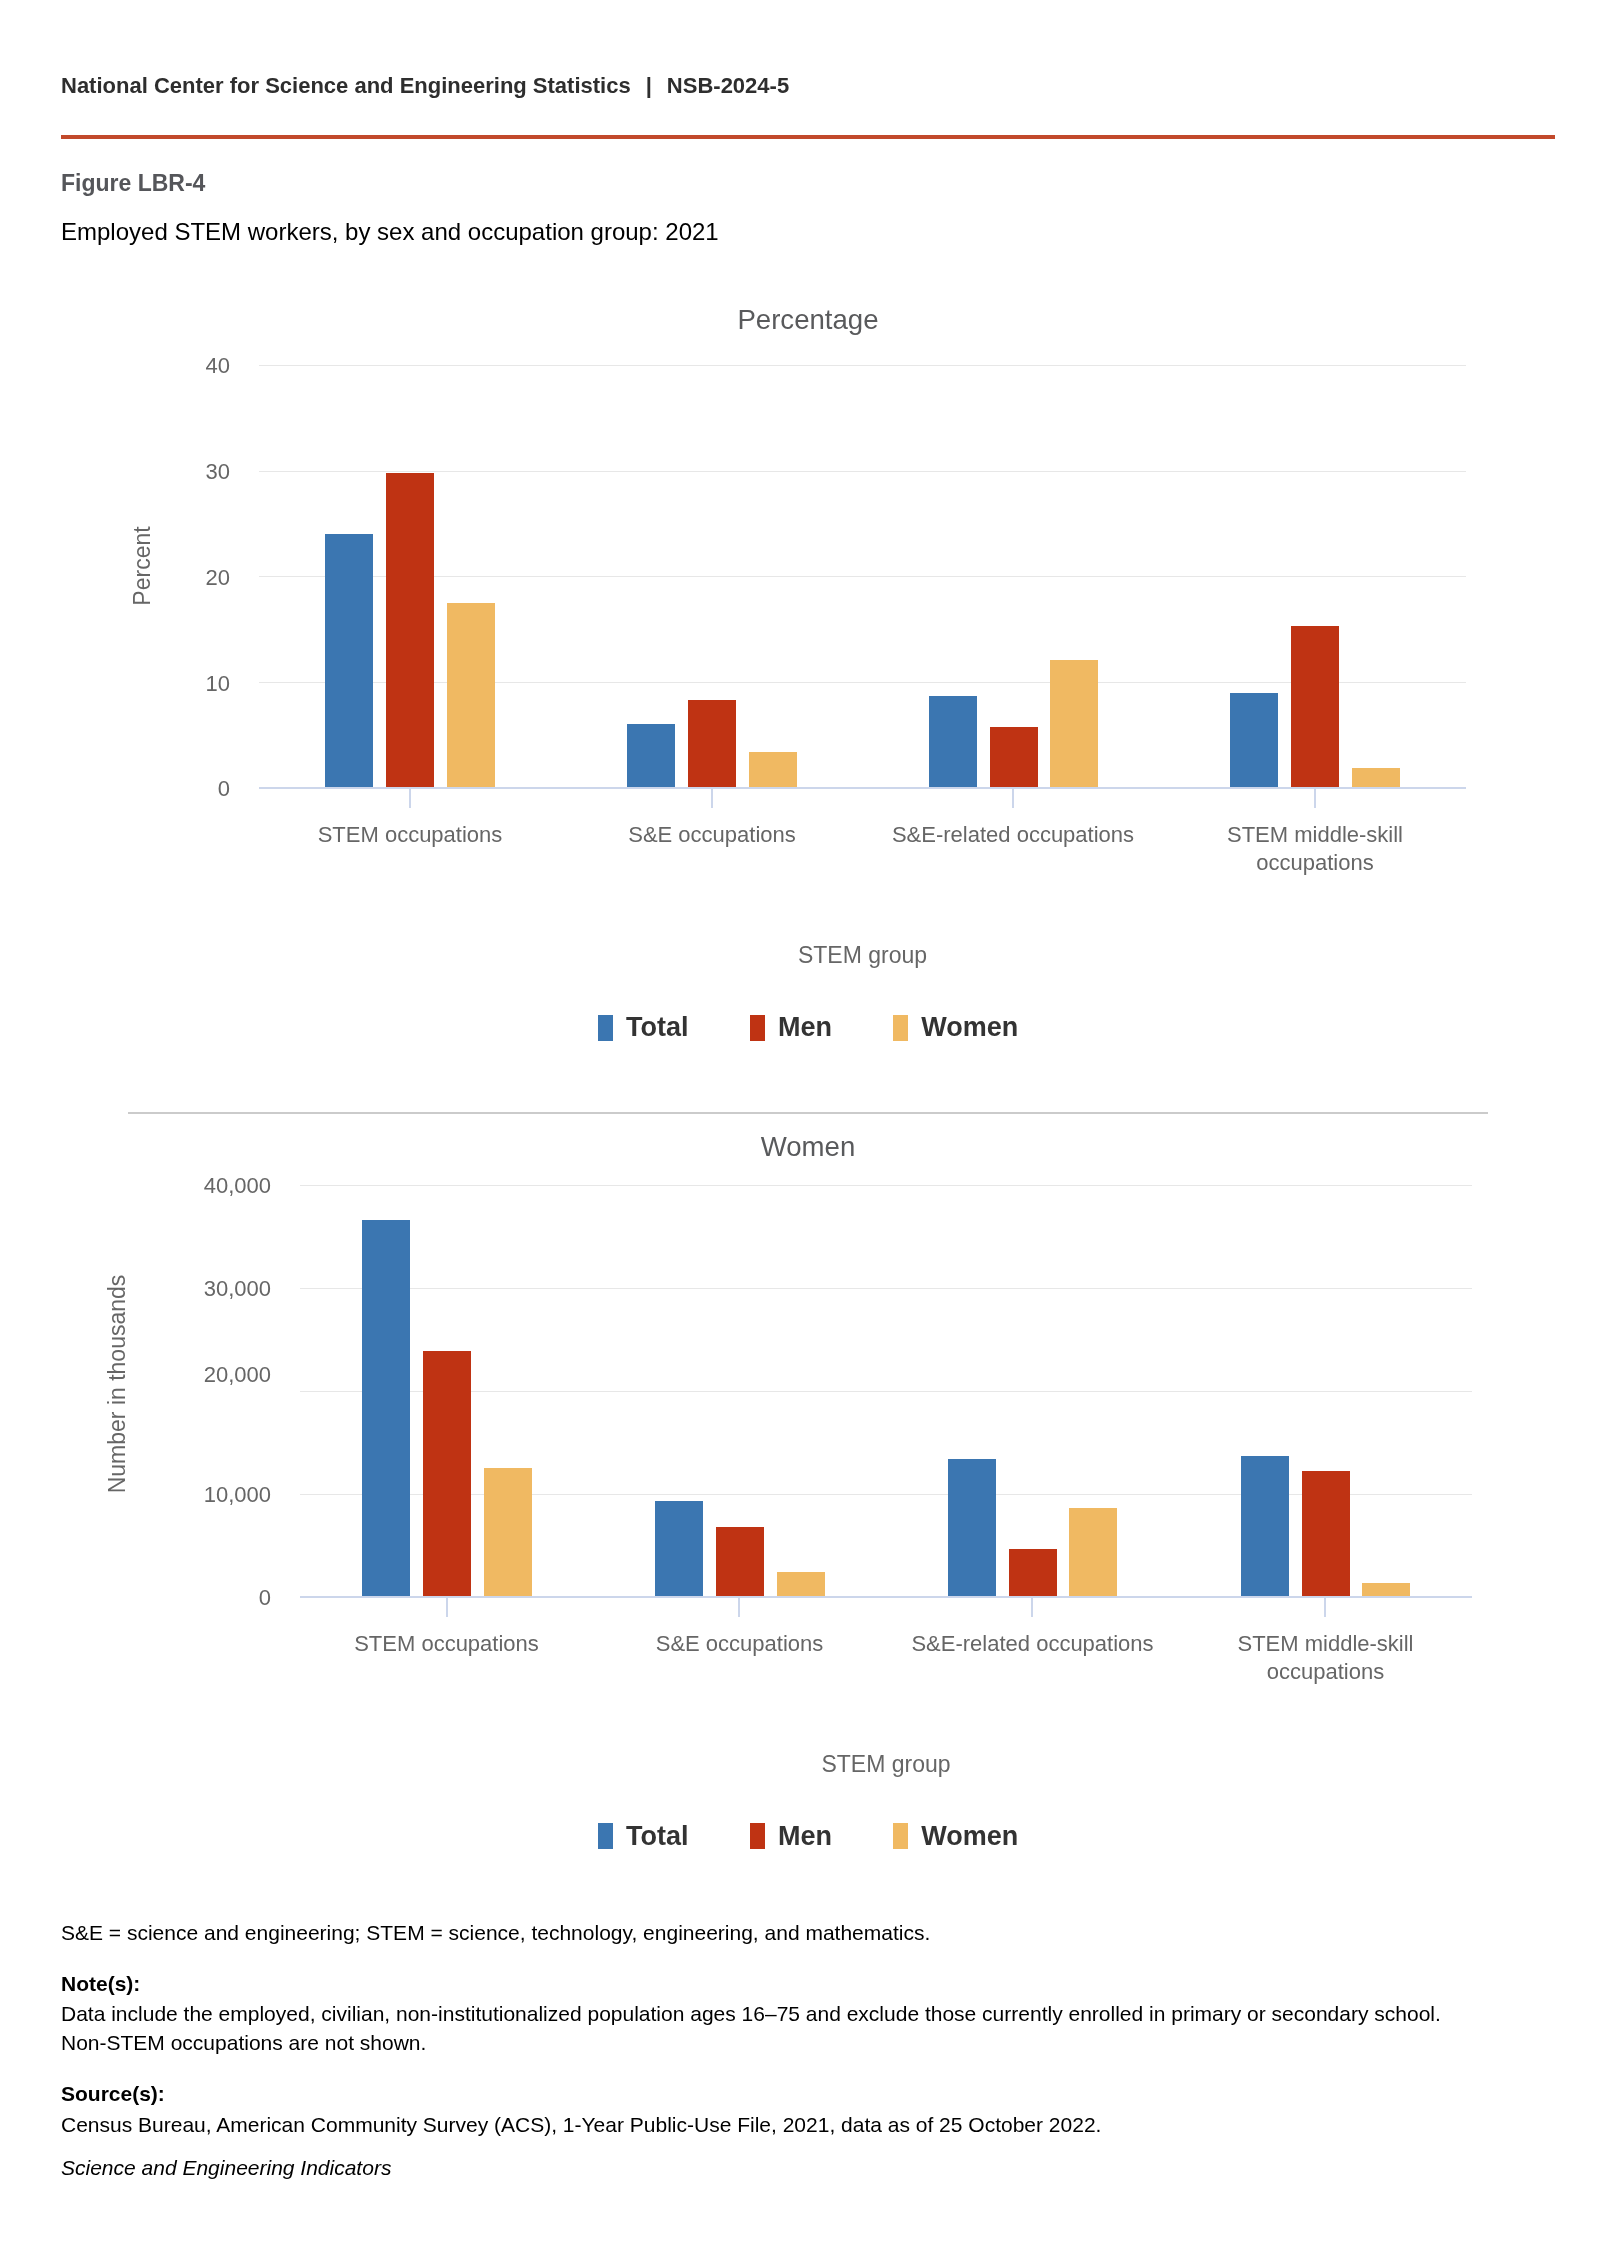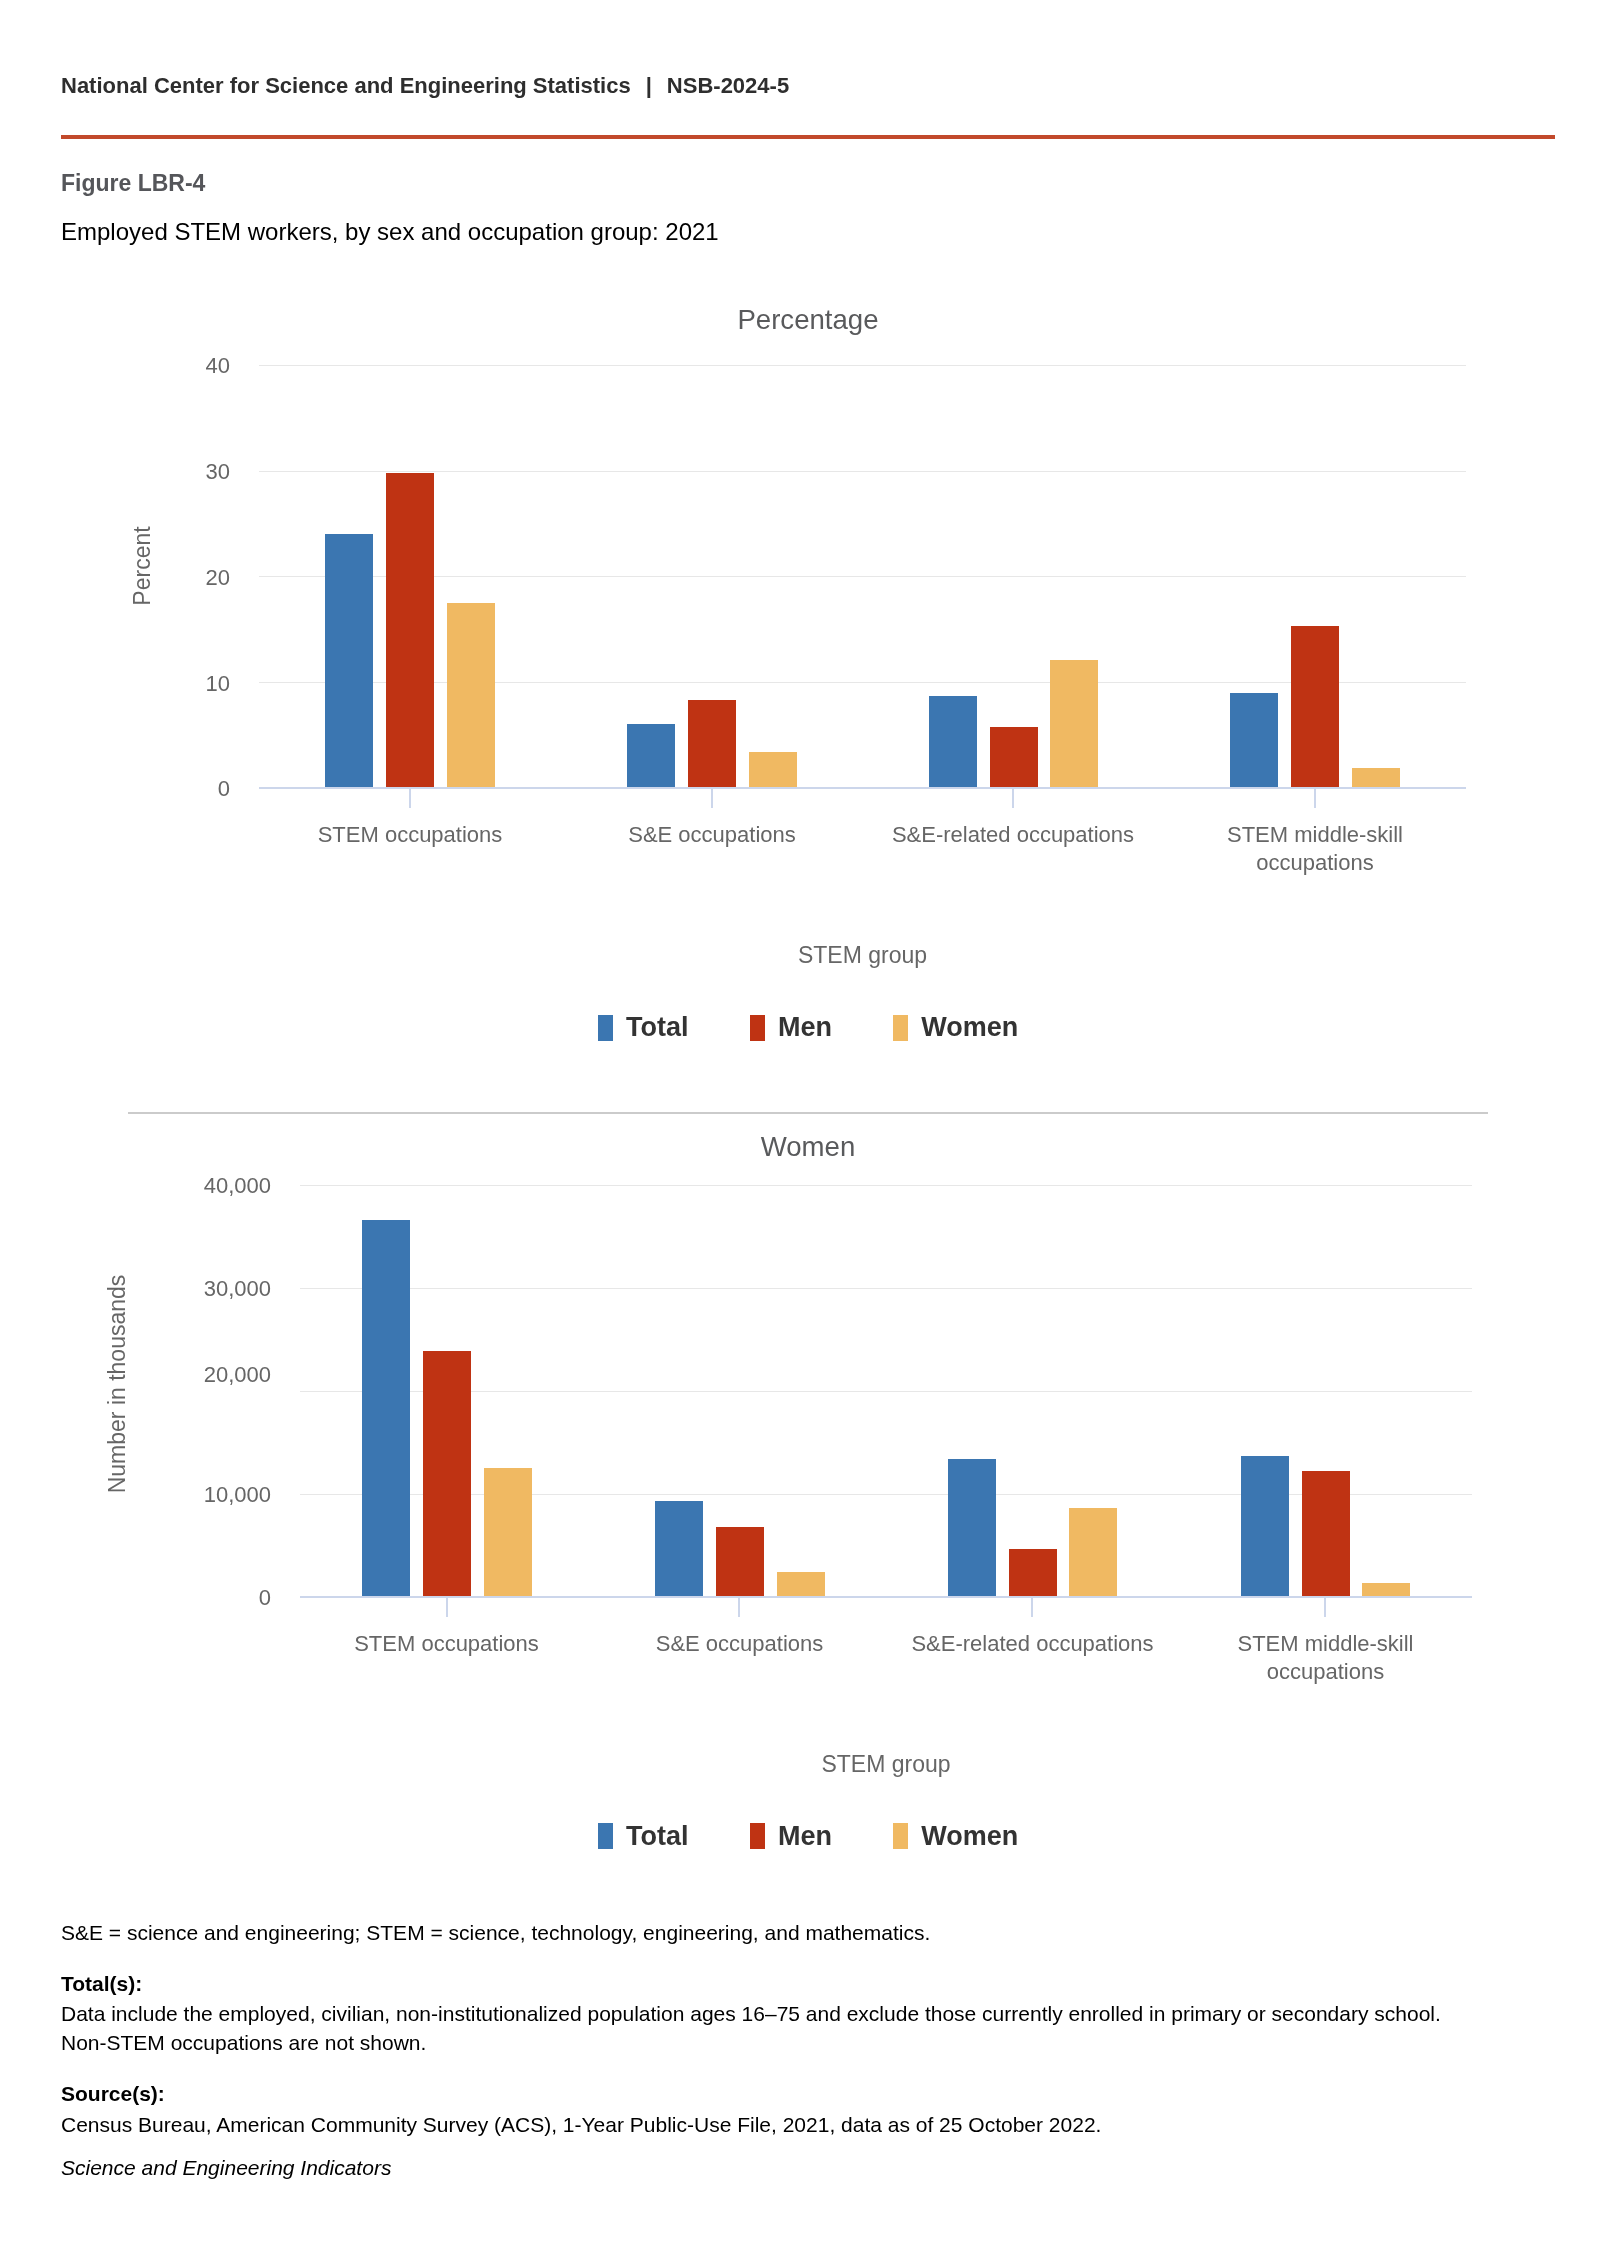--- a/index.html
+++ b/index.html
@@ -167,21 +167,21 @@
         </div>
         <div class="legend-item">
           <span class="swatch" style="background: rgb(240, 185, 98);"></span>
           <span class="legend-label">Women</span>
         </div>
       </div>
   </section>
 
   <div class="footer">
     <p>S&amp;E = science and engineering; STEM = science, technology, engineering, and mathematics.</p>
-    <p class="lbl">Total(s):</p>
+    <p class="lbl">Note(s):</p>
     <p class="body-text">Data include the employed, civilian, non-institutionalized population ages 16–75 and exclude those currently enrolled in primary or secondary school. Non-STEM occupations are not shown.</p>
     <p class="lbl">Source(s):</p>
     <p class="body-text">Census Bureau, American Community Survey (ACS), 1-Year Public-Use File, 2021, data as of 25 October 2022.</p>
     <p class="credit">Science and Engineering Indicators</p>
   </div>
 
 </div>
 
 
 </body></html>

